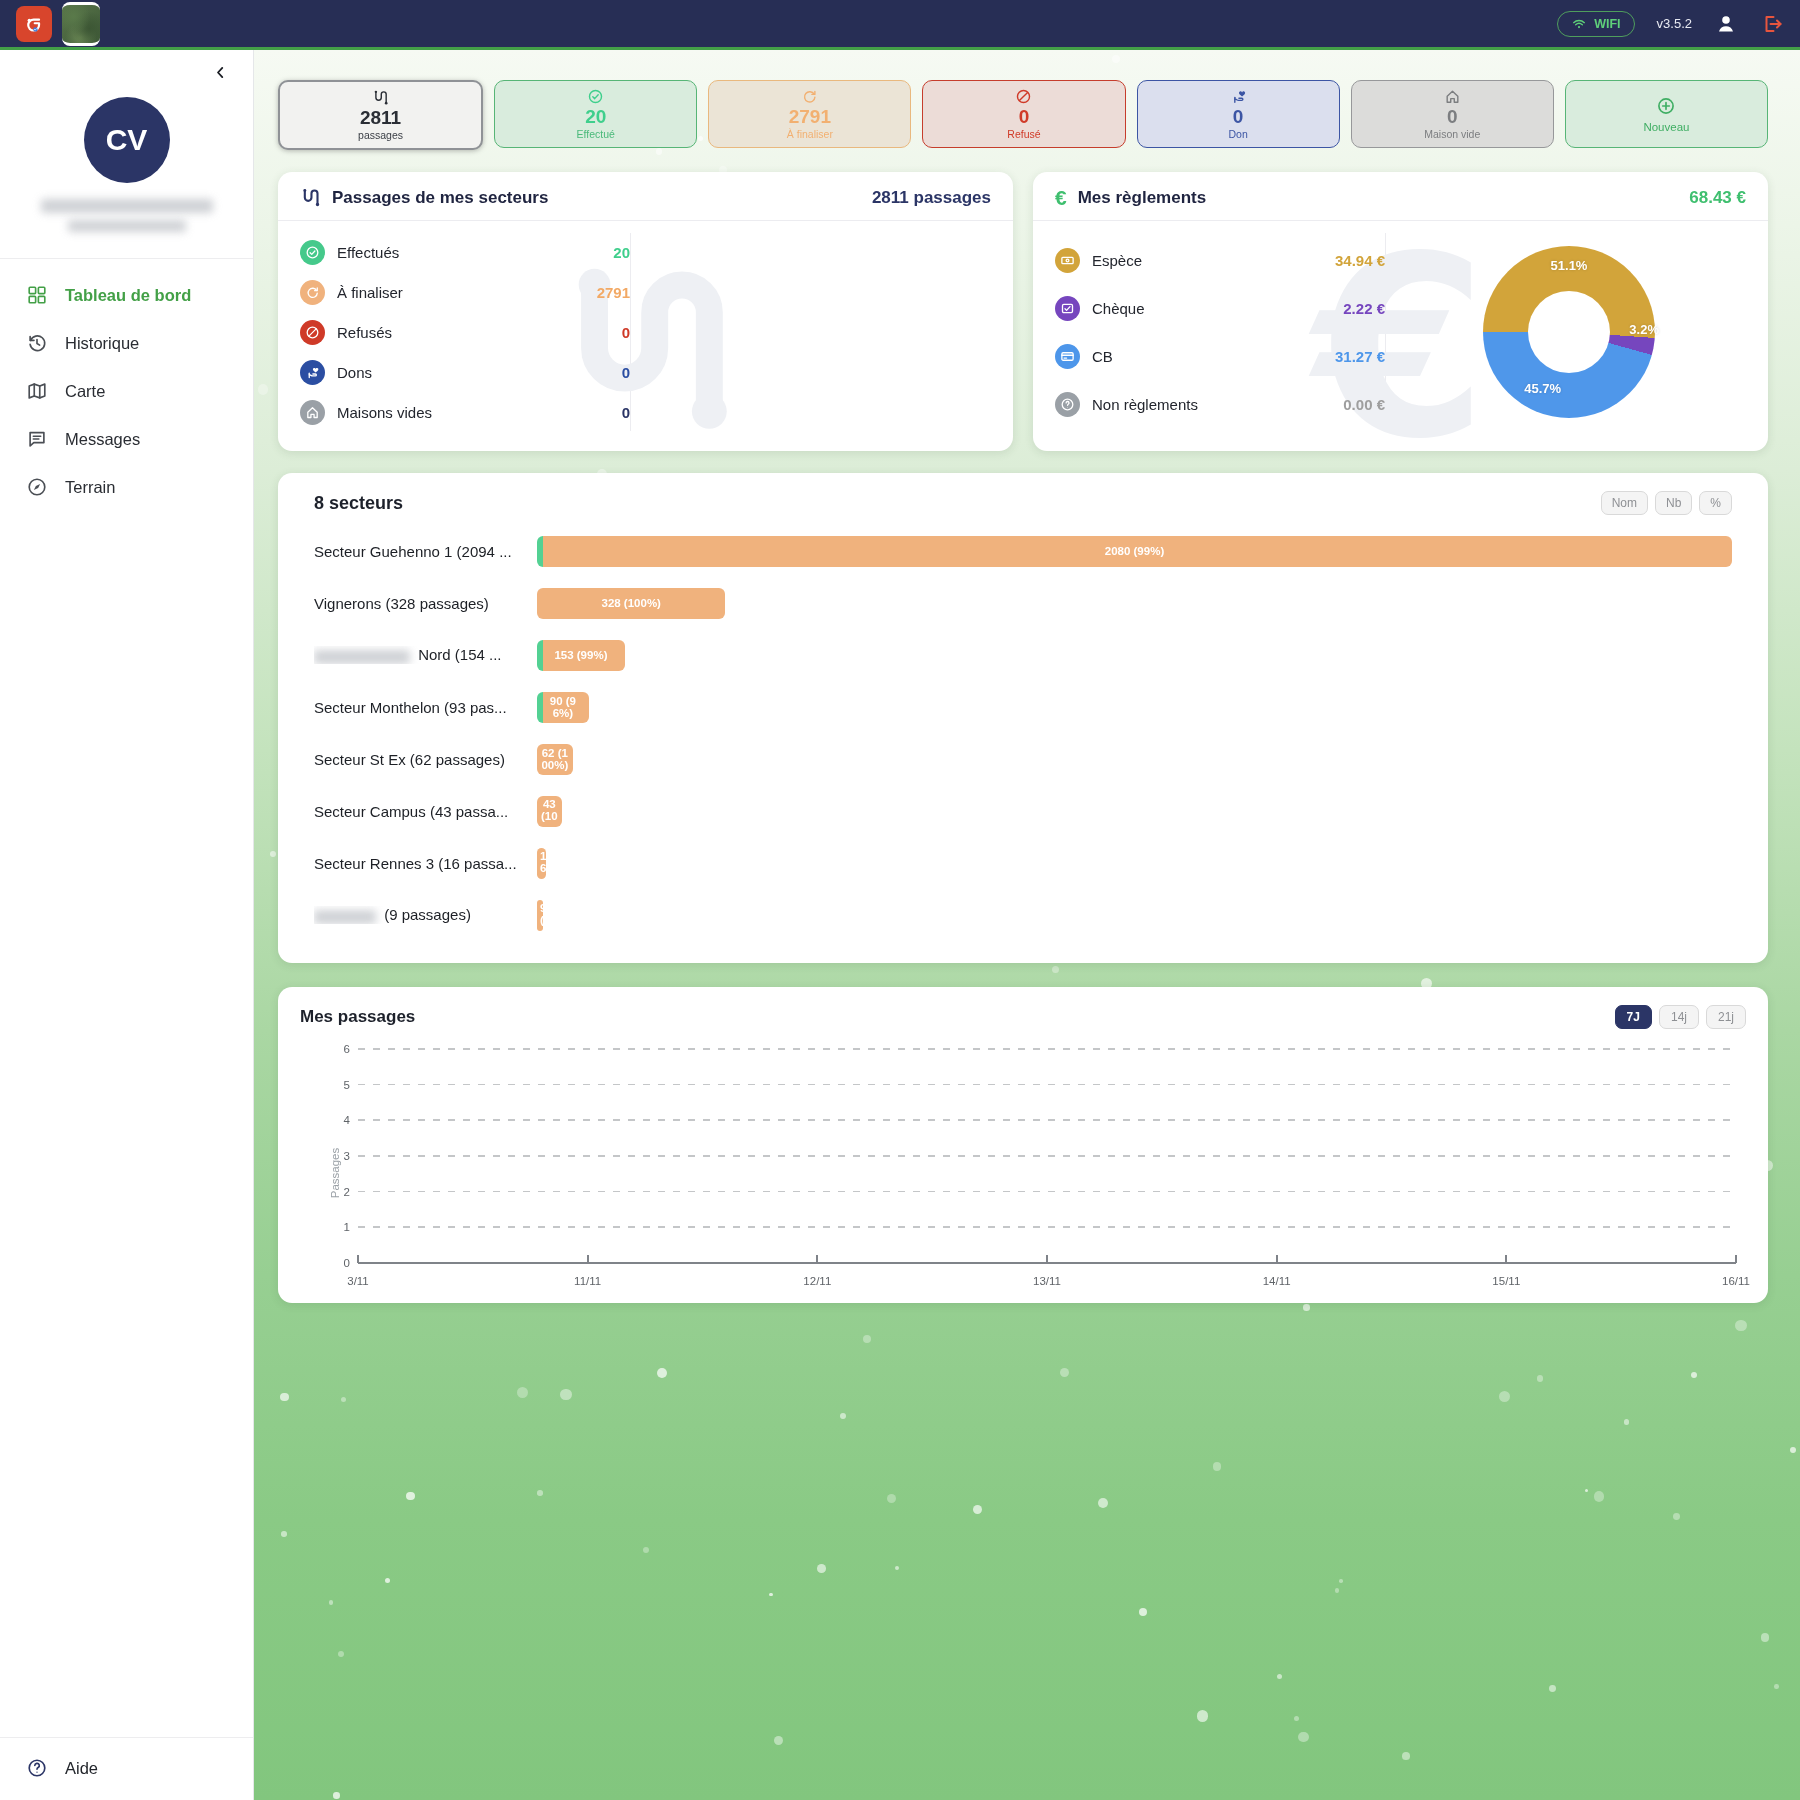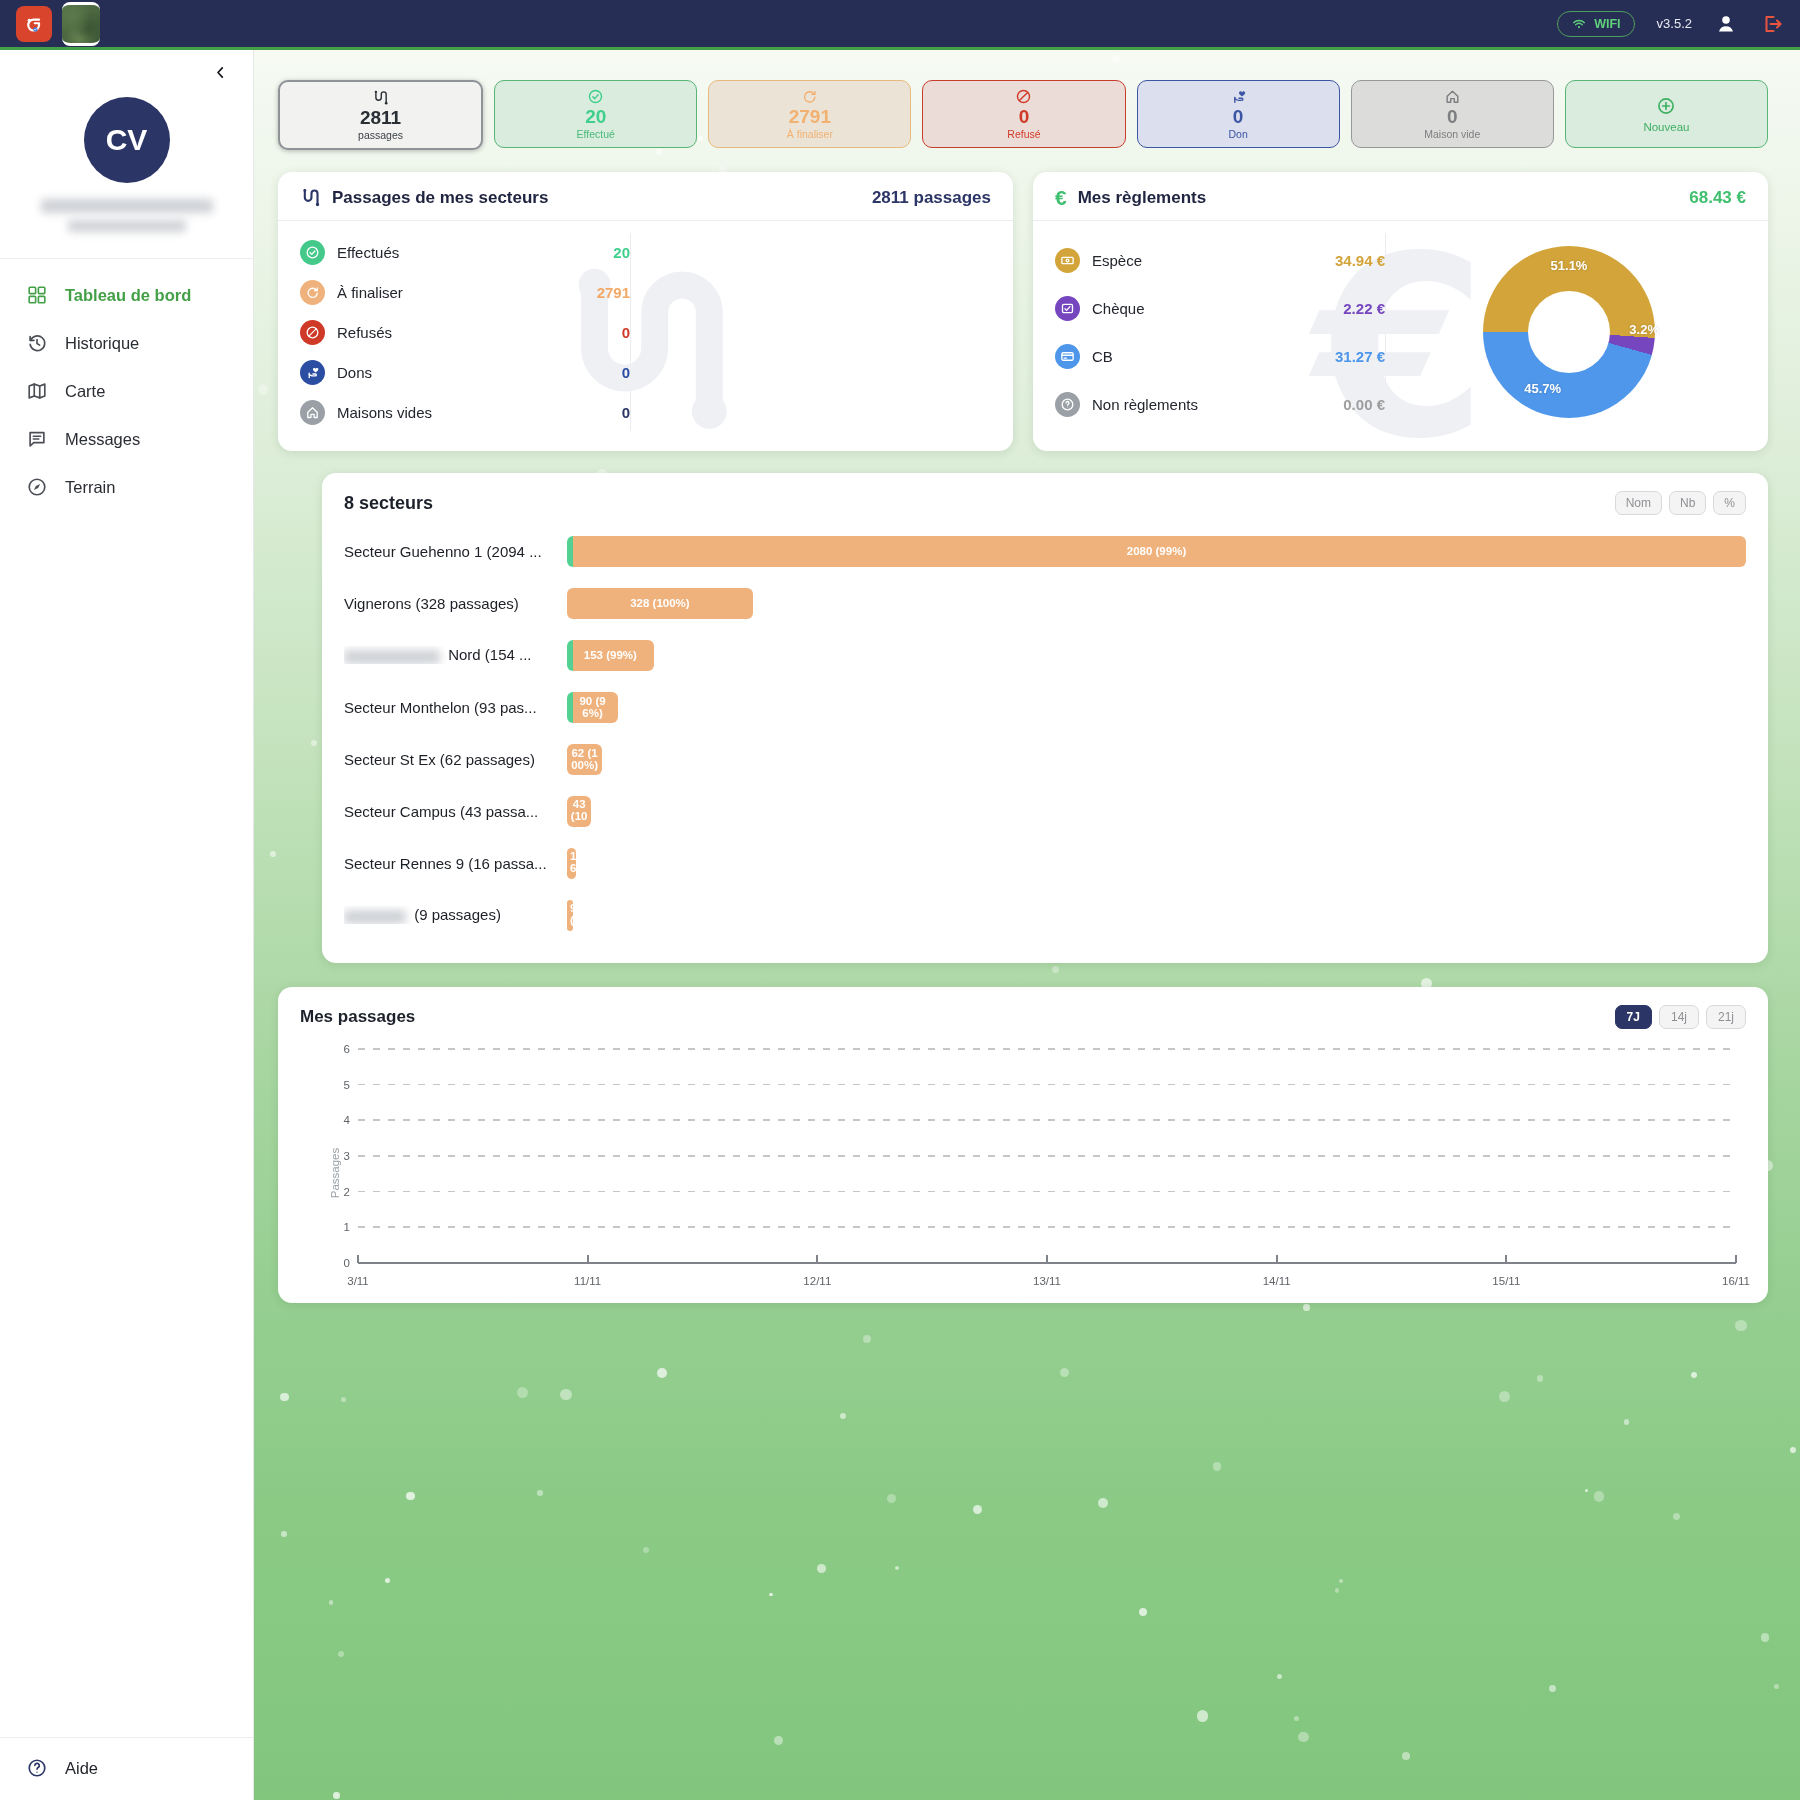--- a/index.html
+++ b/index.html
@@ -92,21 +92,21 @@
   .leader.gr{background:#53d193;width:52px;}
   .leader.or{background:#f0b27d;width:36px;}
   .dlabel{font-size:13px;color:#5f6368;flex:none;}
   .green-tick{position:absolute;left:-10px;top:50%;transform:translateY(-50%);width:32px;height:9px;background:#53d193;border-radius:2px;z-index:2;}
   .donut-inlabel{position:absolute;color:#fff;font-size:13px;font-weight:bold;z-index:2;text-shadow:0 0 3px rgba(0,0,0,.18);}
   .dl-0{top:12px;left:50%;transform:translateX(-50%);}
   .dl-1{top:44%;right:-4px;}
   .dl-2{bottom:22px;left:24%;}
 
   
-  .secteurs-card{margin-top:22px;padding:18px 22px 22px;margin-left:44px;}
+  .secteurs-card{margin-top:22px;padding:18px 36px 22px;}
   .sect-head{display:flex;align-items:center;}
   .sect-title{font-size:18px;font-weight:bold;color:#1d212b;}
   .sort-btns{margin-left:auto;display:flex;gap:7px;}
   .sort-btn{background:#f4f4f4;border:1px solid #d9d9d9;border-radius:7px;color:#8e9094;font-size:12px;padding:4px 10px;cursor:pointer;font-family:inherit;}
   .sect-rows{margin-top:10px;}
   .srow{display:flex;align-items:center;height:52px;}
   .slabel{width:215px;flex:none;font-size:15px;color:#1d2026;white-space:nowrap;overflow:hidden;}
   .slabel .redact{height:14px;vertical-align:middle;margin-right:4px;}
   .sbar-area{flex:1;margin-left:8px;}
   .sbar{height:31px;border-radius:6px;background:#f0b27d;display:flex;align-items:center;justify-content:center;overflow:hidden;cursor:pointer;}
@@ -620,21 +620,21 @@
             </div>
             <div class="srow">
               <div class="slabel">Secteur Campus (43 passa...</div>
               <div class="sbar-area">
                 <div class="sbar" style="width:2.067307692307692%;min-width:6px;">
                   <span class="sbar-label">43 (100%)</span>
                 </div>
               </div>
             </div>
             <div class="srow">
-              <div class="slabel">Secteur Rennes 9 (16 passa...</div>
+              <div class="slabel">Secteur Rennes 3 (16 passa...</div>
               <div class="sbar-area">
                 <div class="sbar" style="width:0.7692307692307693%;min-width:6px;">
                   <span class="sbar-label">16 (100%)</span>
                 </div>
               </div>
             </div>
             <div class="srow">
               <div class="slabel"><span class="redact" style="width:62px"></span> (9 passages)</div>
               <div class="sbar-area">
                 <div class="sbar" style="width:0.45%;min-width:6px;">

